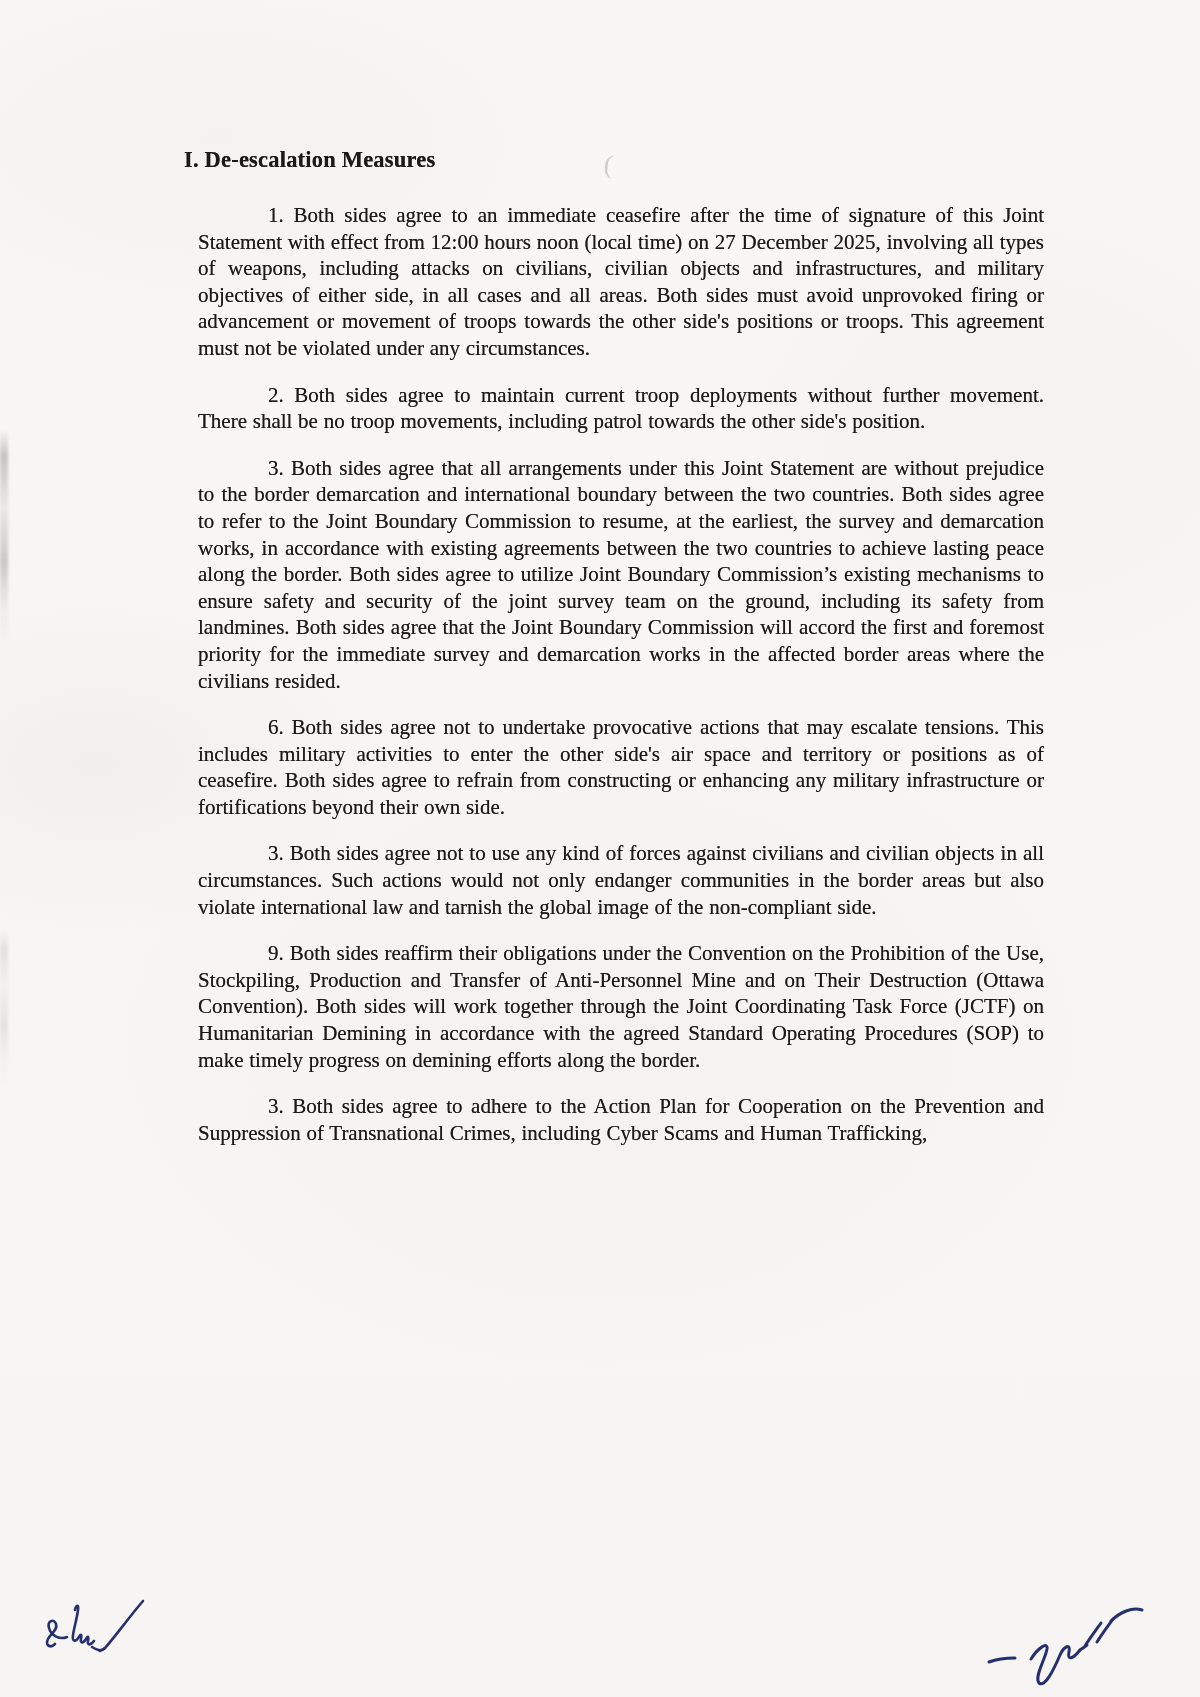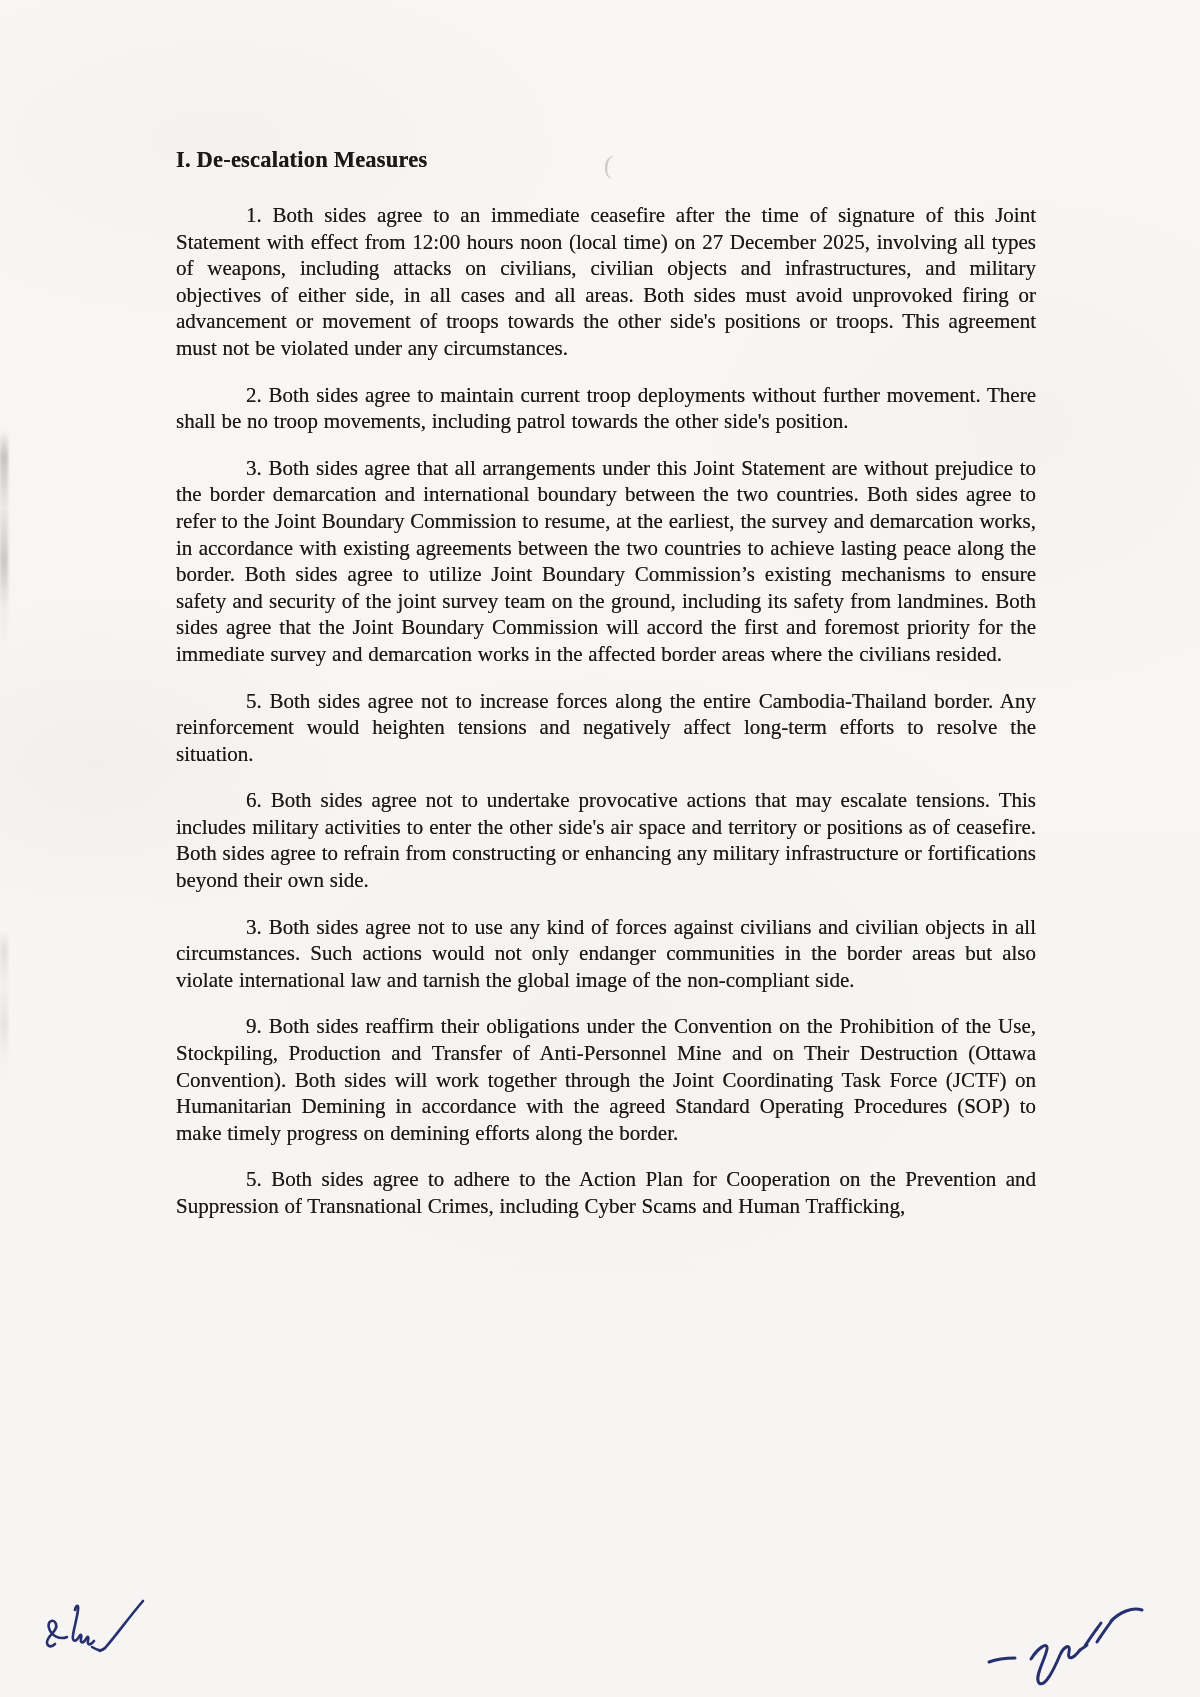--- a/index.html
+++ b/index.html
@@ -18,37 +18,37 @@
       radial-gradient(ellipse 500px 400px at 85% 25%, rgba(120,115,105,0.03), transparent 70%),
       radial-gradient(ellipse 700px 500px at 50% 60%, rgba(110,105,95,0.025), transparent 75%),
       radial-gradient(ellipse 400px 250px at 8% 45%, rgba(90,85,80,0.04), transparent 70%),
       linear-gradient(180deg, #f8f7f5 0%, #f7f6f4 40%, #f6f5f3 100%);
     overflow: hidden;
     font-family: "Liberation Serif", "DejaVu Serif", serif;
     color: #1b1a18;
   }
   .textblock {
     position: absolute;
-    left: 176px;
+    left: 184px;
     top: 147px;
     width: 860px;
   }
   .heading {
     font-size: 22.5px;
     font-weight: bold;
     margin: 0 0 29px 0;
     letter-spacing: 0.2px;
     text-shadow: 0 0 0.6px rgba(25,24,22,0.75);
   }
   .para {
     font-size: 21px;
     line-height: 26.6px;
     text-align: justify;
     text-indent: 70px;
-    margin: 0 0 20px 0;
+    margin: 0 0 20px 14px;
     text-shadow: 0 0 0.6px rgba(25,24,22,0.7);
     word-spacing: 0.5px;
   }
   .artifact-mark {
     position: absolute;
     left: 604px;
     top: 150px;
     font-size: 26px;
     color: rgba(150,138,134,0.4);
     transform: rotate(6deg);
@@ -83,25 +83,24 @@
 
   <span class="artifact-mark">(</span>
   <div class="edge-smudge smudge-a"></div>
   <div class="edge-smudge smudge-b"></div>
 
   <div class="textblock">
     <h1 class="heading">I. De-escalation Measures</h1>
     <p class="para">1. Both sides agree to an immediate ceasefire after the time of signature of this Joint Statement with effect from 12:00 hours noon (local time) on 27 December 2025, involving all types of weapons, including attacks on civilians, civilian objects and infrastructures, and military objectives of either side, in all cases and all areas. Both sides must avoid unprovoked firing or advancement or movement of troops towards the other side's positions or troops. This agreement must not be violated under any circumstances.</p>
     <p class="para">2. Both sides agree to maintain current troop deployments without further movement. There shall be no troop movements, including patrol towards the other side's position.</p>
     <p class="para">3. Both sides agree that all arrangements under this Joint Statement are without prejudice to the border demarcation and international boundary between the two countries. Both sides agree to refer to the Joint Boundary Commission to resume, at the earliest, the survey and demarcation works, in accordance with existing agreements between the two countries to achieve lasting peace along the border. Both sides agree to utilize Joint Boundary Commission’s existing mechanisms to ensure safety and security of the joint survey team on the ground, including its safety from landmines. Both sides agree that the Joint Boundary Commission will accord the first and foremost priority for the immediate survey and demarcation works in the affected border areas where the civilians resided.</p>
-    <p class="para">5. Both sides agree not to increase forces along the entire Cambodia-Thailand border. Any reinforcement would heighten tensions and negatively affect long-term efforts to resolve the situation.</p>
     <p class="para">6. Both sides agree not to undertake provocative actions that may escalate tensions. This includes military activities to enter the other side's air space and territory or positions as of ceasefire. Both sides agree to refrain from constructing or enhancing any military infrastructure or fortifications beyond their own side.</p>
     <p class="para">3. Both sides agree not to use any kind of forces against civilians and civilian objects in all circumstances. Such actions would not only endanger communities in the border areas but also violate international law and tarnish the global image of the non-compliant side.</p>
     <p class="para">9. Both sides reaffirm their obligations under the Convention on the Prohibition of the Use, Stockpiling, Production and Transfer of Anti-Personnel Mine and on Their Destruction (Ottawa Convention). Both sides will work together through the Joint Coordinating Task Force (JCTF) on Humanitarian Demining in accordance with the agreed Standard Operating Procedures (SOP) to make timely progress on demining efforts along the border.</p>
-    <p class="para">5. Both sides agree to adhere to the Action Plan for Cooperation on the Prevention and Suppression of Transnational Crimes, including Cyber Scams and Human Trafficking,</p>
+    <p class="para">3. Both sides agree to adhere to the Action Plan for Cooperation on the Prevention and Suppression of Transnational Crimes, including Cyber Scams and Human Trafficking,</p>
   </div>
 
   <div class="signature sig-left">
     <svg width="115" height="70" viewBox="0 0 115 70" xmlns="http://www.w3.org/2000/svg">
       <g fill="none" stroke-width="2.6" stroke-linecap="round" stroke-linejoin="round" stroke="#27306e">
         <path d="M13,50 C8,55 3,51 6,45 C9,39 16,36 14,30 C12,24 5,27 7,34 C9,42 18,46 25,43"></path>
         <path d="M33,16 C34,11 37,10 36,16 C35,24 32,34 31,41 C30,47 33,49 37,43 C39,39 40,41 39,45 C38,49 41,50 44,45 C46,41 47,43 46,47 C45,51 48,52 52,47"></path>
         <path d="M50,53 C55,56 59,58 63,54 C72,44 88,22 101,7"></path>
         <path d="M58,57 L63,54"></path>
       </g>

